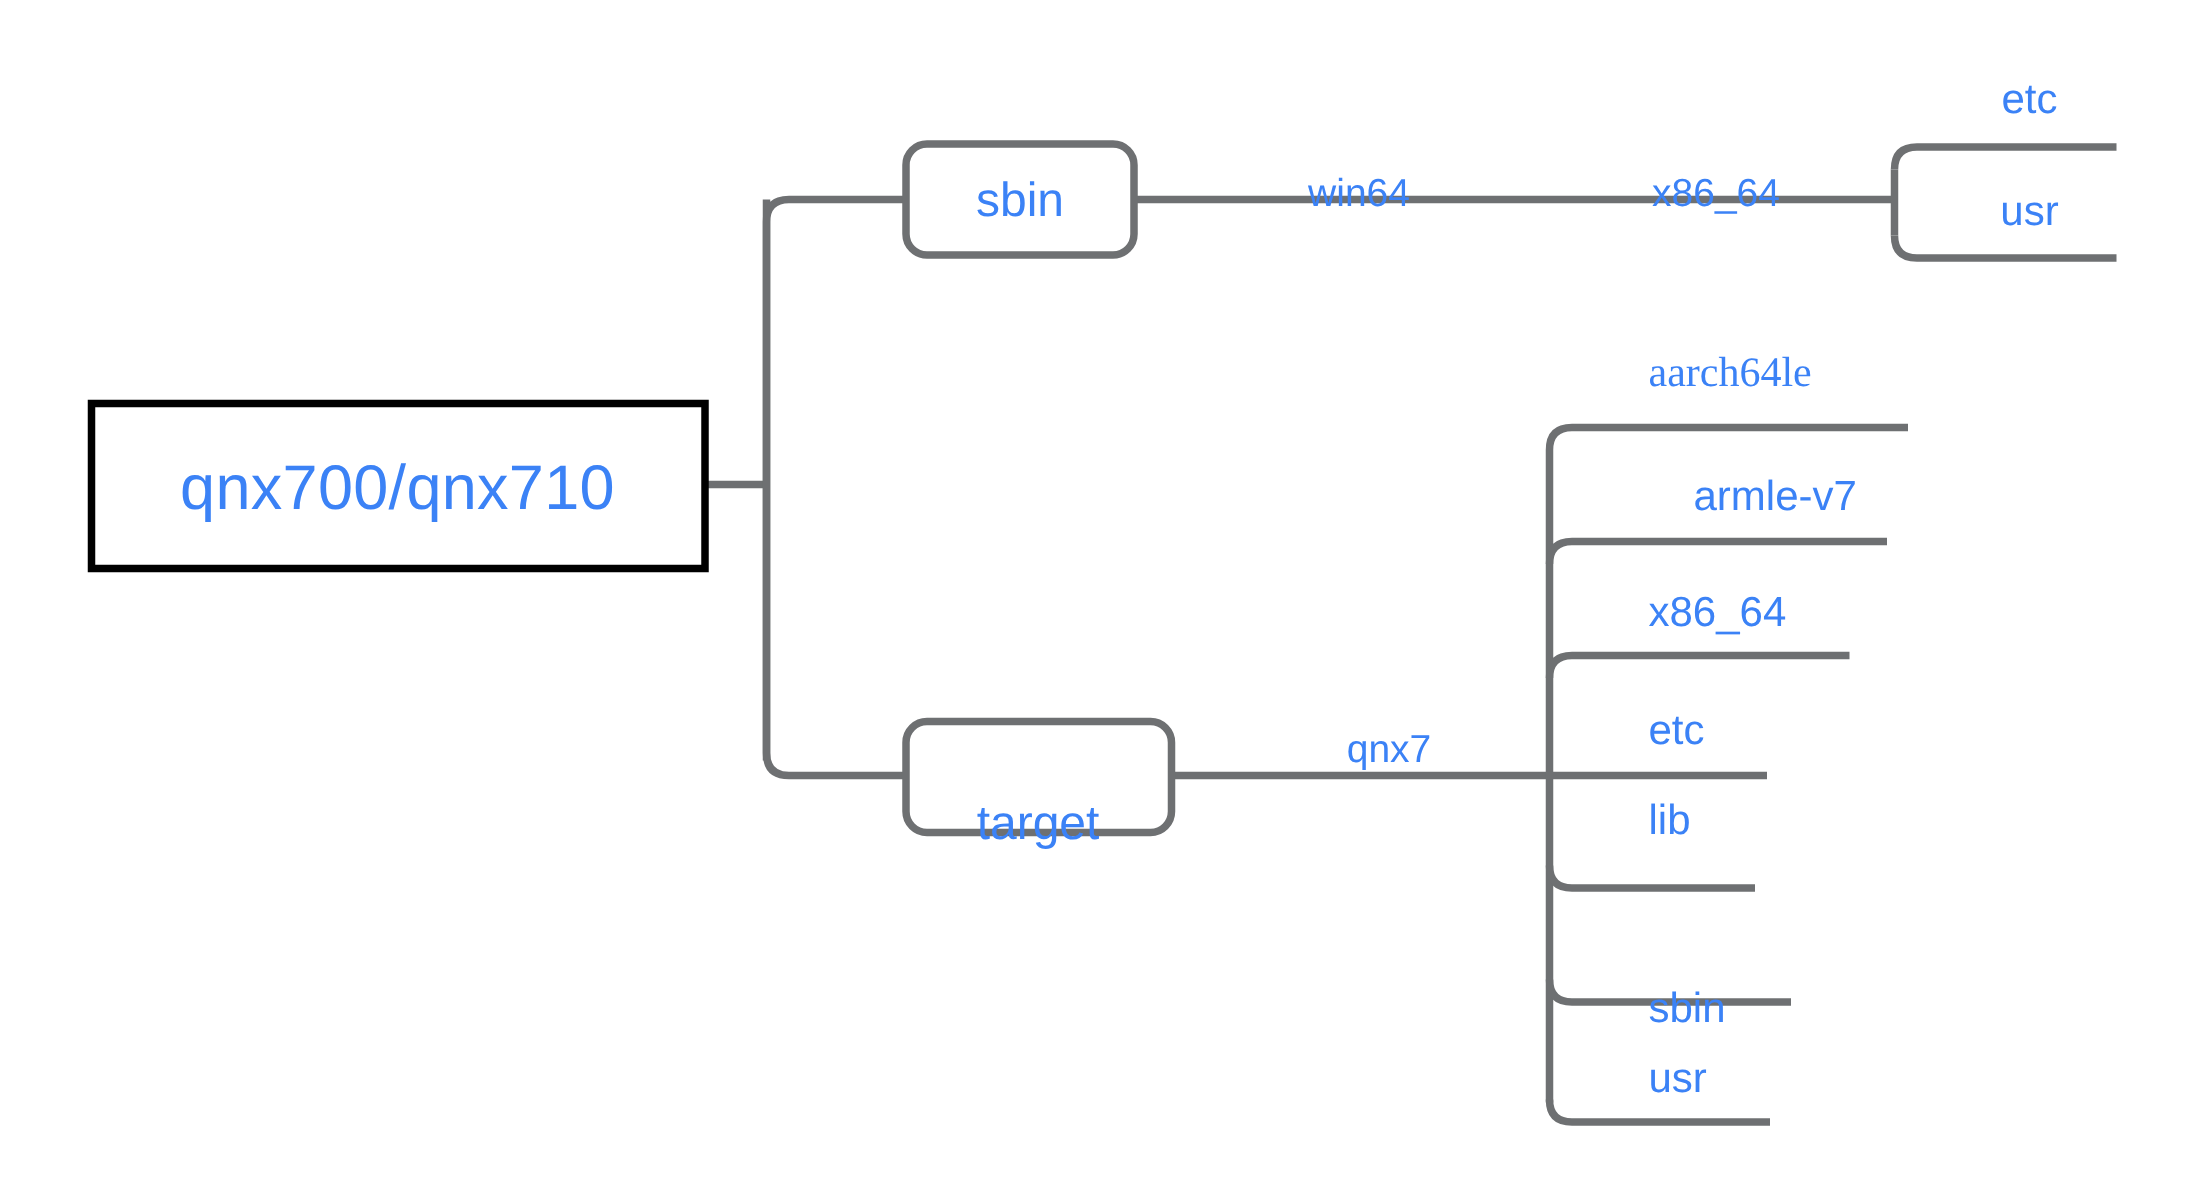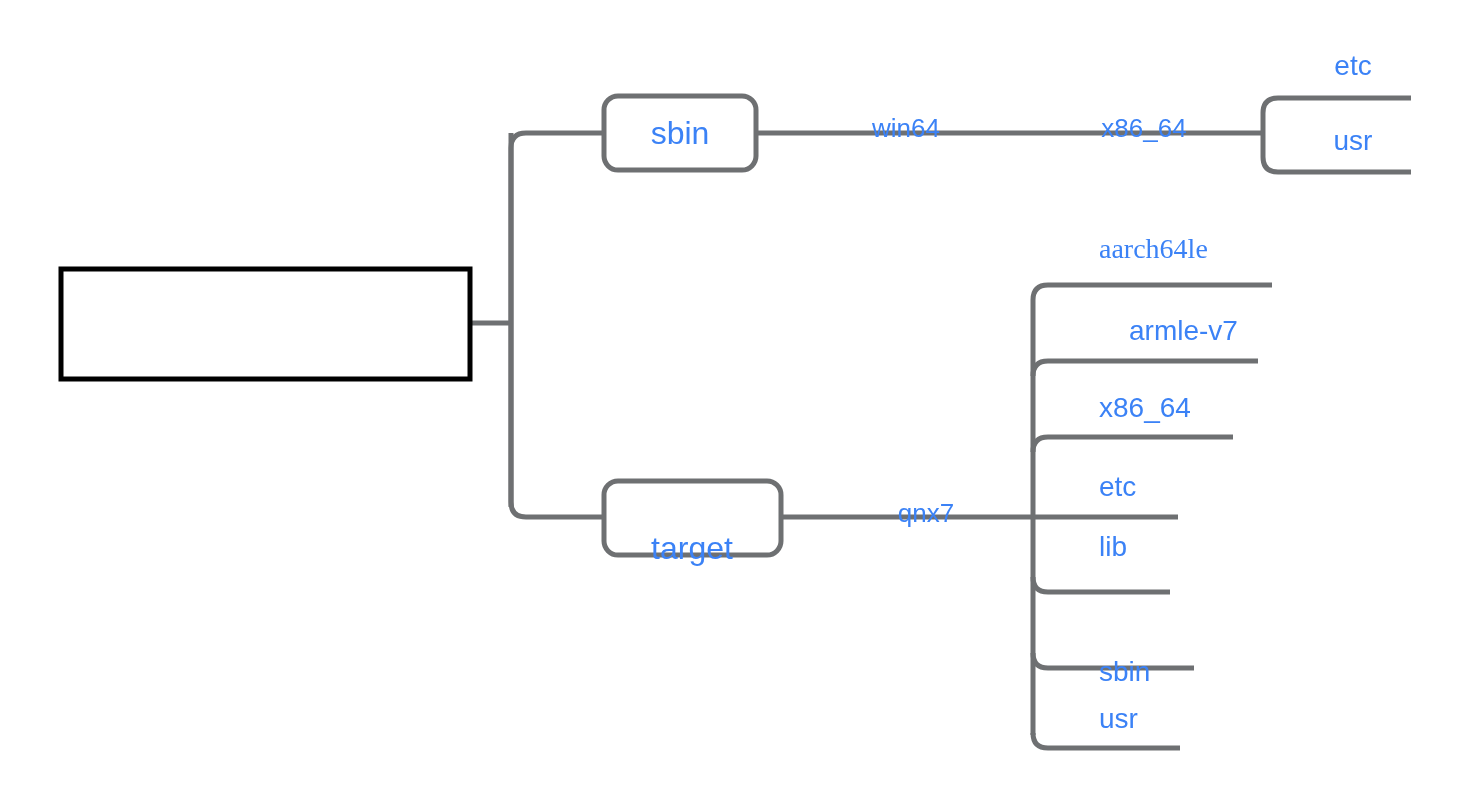--- a/index.html
+++ b/index.html
@@ -110,30 +110,31 @@
 
     <rect x="61" y="269" width="409" height="110" fill="#ffffff" stroke="#000000" stroke-width="5"></rect>
 
     <rect x="604" y="96" width="152" height="74" rx="14" ry="14" fill="#ffffff" stroke="#6e7072" stroke-width="5"></rect>
 
     <rect x="604" y="481" width="177" height="74" rx="14" ry="14" fill="#ffffff" stroke="#6e7072" stroke-width="5"></rect>
   </svg>
 
   <div class="node-label-layer">
 
+    <div class="txt root-text center-xy" style="left:265px; top:325px;">qnx700/qnx710</div>
 
     <div class="txt branch-text center-xy" style="left:680px; top:133px;">sbin</div>
 
     <div class="txt branch-text center-xy" style="left:692px; top:518px;margin-top:30px;">target</div>
 
     <div class="txt edge-text center-x" style="left:906px; top:89px;">win64</div>
 
     <div class="txt edge-text center-x" style="left:1144px; top:89px;">x86_64</div>
 
-    <div class="txt edge-text center-x" style="left:926px; top:474px;">qnx7</div>
+    <div class="txt edge-text center-x" style="left:926px; top:460px;">qnx7</div>
 
     <div class="txt leaf-text center-x" style="left:1353px; top:52px;">etc</div>
 
     <div class="txt leaf-text center-x" style="left:1353px; top:127px;">usr</div>
 
     <div class="txt leaf-text" style="left:1099px; top:235px;font-family:Liberation Serif, serif;">aarch64le</div>
 
     <div class="txt leaf-text" style="left:1129px; top:317px;">armle-v7</div>
 
     <div class="txt leaf-text" style="left:1099px; top:394px;">x86_64</div>

